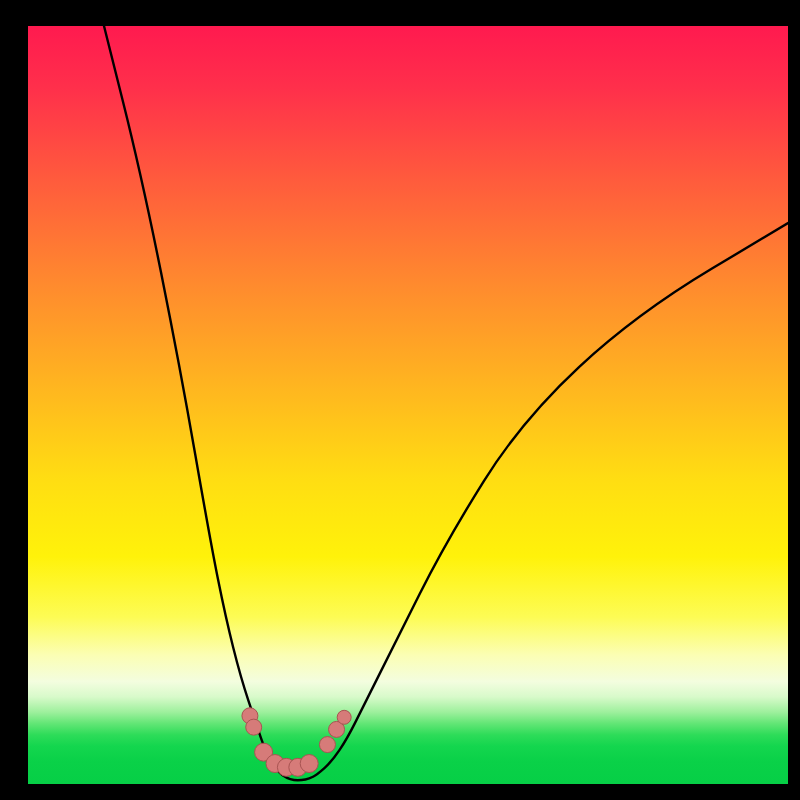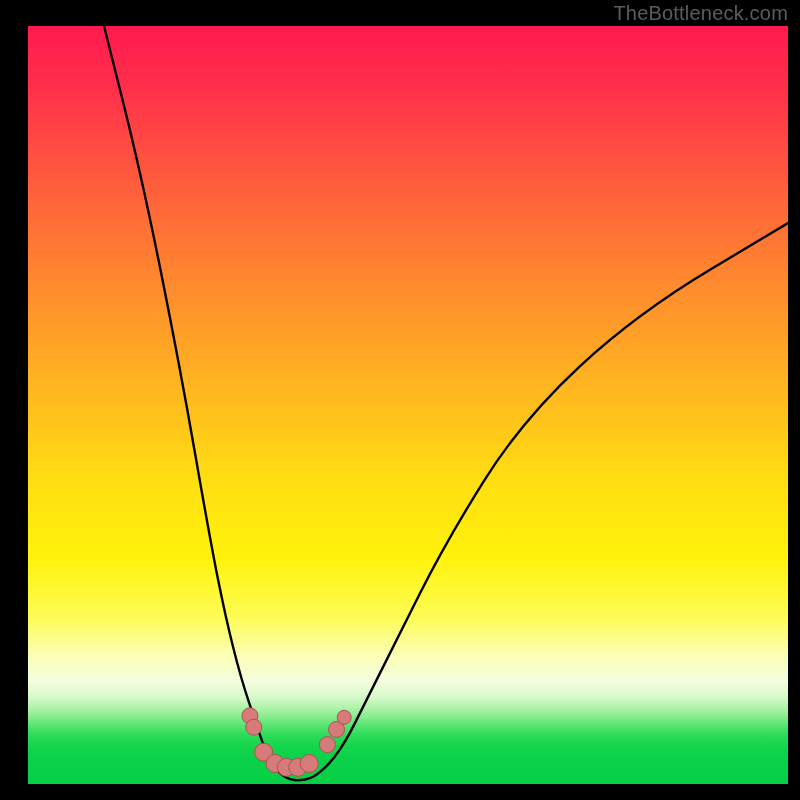--- a/index.html
+++ b/index.html
@@ -86,14 +86,13 @@
           <circle cx="247.00" cy="737.53" r="9" fill="#d67b79" stroke="#a85452" stroke-width="1"></circle>
           <circle cx="258.40" cy="741.32" r="9" fill="#d67b79" stroke="#a85452" stroke-width="1"></circle>
           <circle cx="269.80" cy="741.32" r="9" fill="#d67b79" stroke="#a85452" stroke-width="1"></circle>
           <circle cx="281.20" cy="737.53" r="9" fill="#d67b79" stroke="#a85452" stroke-width="1"></circle>
           <circle cx="299.44" cy="718.58" r="8" fill="#d67b79" stroke="#a85452" stroke-width="1"></circle>
           <circle cx="308.56" cy="703.42" r="8" fill="#d67b79" stroke="#a85452" stroke-width="1"></circle>
           <circle cx="316.16" cy="691.30" r="7" fill="#d67b79" stroke="#a85452" stroke-width="1"></circle>
         </g>
     </svg>
   </div>
-  <div class="watermark">TheBottleneck.com</div>
 </div>
 
 </body></html>

